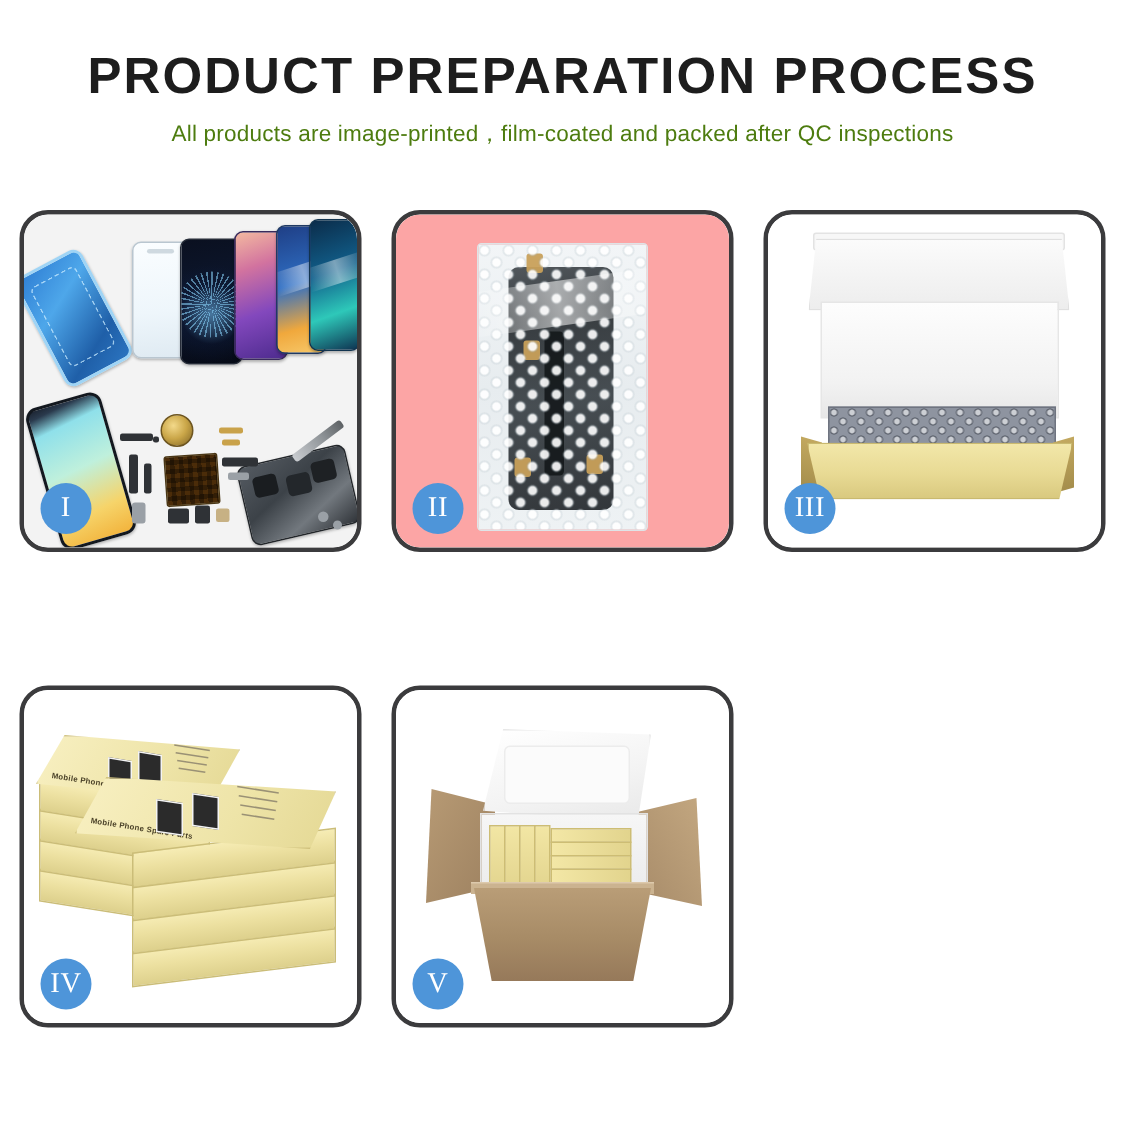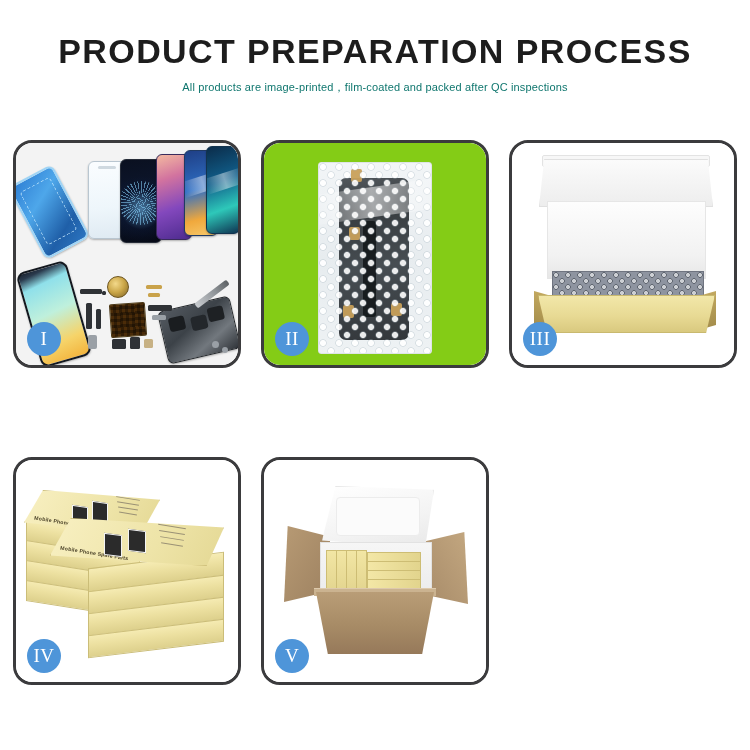--- a/index.html
+++ b/index.html
@@ -33,23 +33,23 @@
     font-size: 34px;
     font-weight: bold;
     letter-spacing: 1.4px;
     color: #1d1d1d;
     line-height: 1.05;
     white-space: nowrap;
   }
   .subtitle {
     margin-top: 10px;
     font-family: "Liberation Sans", sans-serif;
-    font-size: 11px;
+    font-size: 15px;
     font-weight: normal;
-    color: #0f766e;
+    color: #4d7c0f;
     letter-spacing: 0.15px;
     white-space: nowrap;
   }
 
   
   .grid {
     position: absolute;
     left: 13px;
     top: 140px;
     width: 724px;
@@ -223,21 +223,21 @@
   .tool {
     position: absolute;
     left: 176px; top: 148px;
     width: 40px; height: 6px;
     background: linear-gradient(90deg,#c9ccd0 0%, #8e9397 60%, #5d6164 100%);
     transform: rotate(-37deg);
     border-radius: 2px;
   }
 
   
-  .p2 { background: #84cc16; }
+  .p2 { background: #fca5a5; }
   .bw-bag {
     position: absolute;
     left: 54px; top: 19px;
     width: 112px; height: 190px;
     background: linear-gradient(180deg,#f2f5f7 0%, #e7ecef 50%, #eef2f4 100%);
     border: 1px solid #dfe4e7;
     border-radius: 3px;
     overflow: hidden;
   }
   .bw-bubbles {

